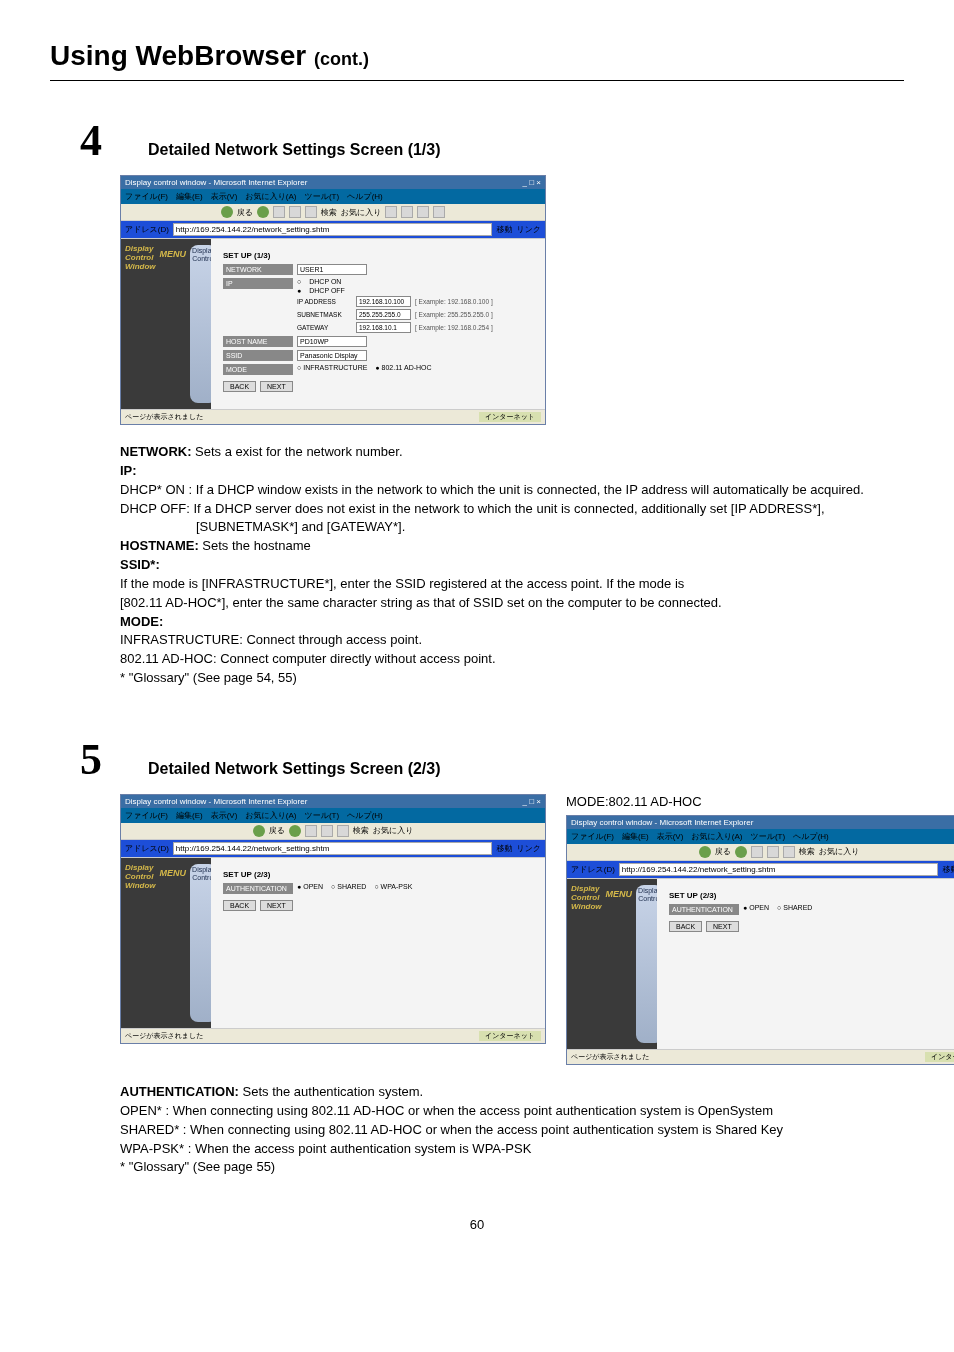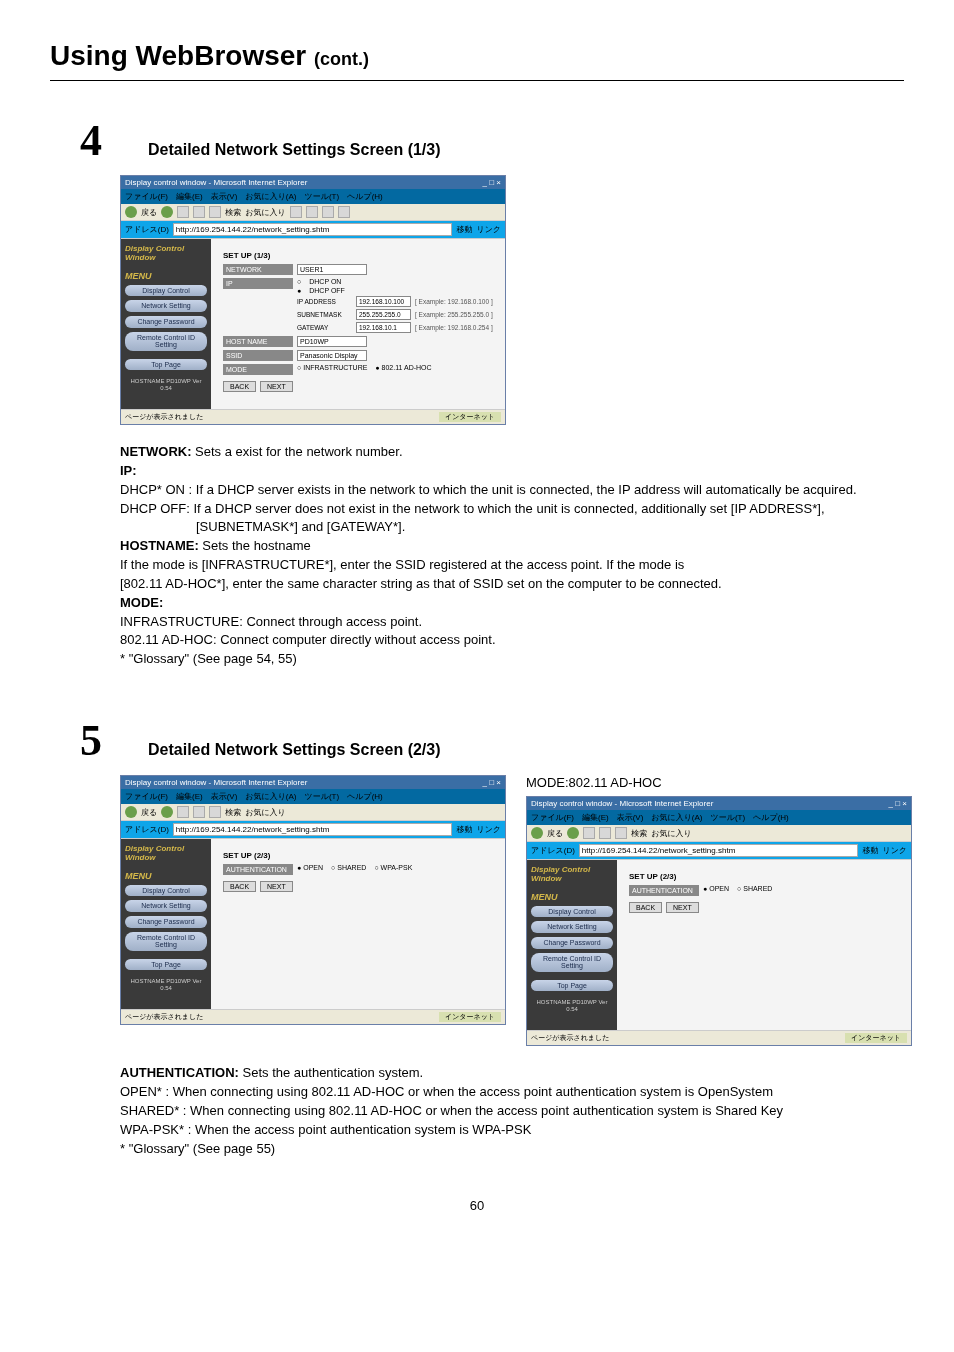--- a/index.html
+++ b/index.html
@@ -21,31 +21,31 @@
   }
   .page-title .cont { font-size: 18px; font-weight: bold; }
   .step-row { display: flex; margin-left: 30px; margin-bottom: 12px; align-items: baseline; }
   .step-num { font-size: 44px; font-weight: bold; font-family: "Times New Roman", serif; margin-right: 18px; line-height: 1; }
   .step-heading { font-size: 16px; font-weight: bold; margin-left: 28px; }
   .screenshot-wrap { margin-left: 70px; margin-bottom: 18px; }
   .screenshot-pair { display: flex; gap: 20px; margin-left: 70px; margin-bottom: 18px; }
   .pair-col { flex: 1; }
   .pair-label { font-size: 13px; margin-bottom: 6px; }
   
-  .ie-window { width: 386px; border: 1px solid #6a7fa8; font-size: 8px; background: #ece9d8; }
+  .ie-window { width: 426px; border: 1px solid #6a7fa8; font-size: 8px; background: #ece9d8; }
   .ie-title { background: linear-gradient(#3a6ea5,#3a6ea5); color:#fff; padding:2px 4px; font-size:8px; display:flex; justify-content:space-between;}
   .ie-menu { padding: 2px 4px; font-size:8px; background:#0369a1; }
-  .ie-toolbar { display:flex; align-items:center; gap:4px; padding:2px 4px; background:#ece9d8; border-bottom:1px solid #ccc;}
+  .ie-toolbar { display:flex; align-items:center; gap:4px; padding:2px 4px; background:#ece9d8; border-bottom:1px solid #ccc;justify-content:center;}
   .ie-toolbar .circle { width:12px;height:12px;border-radius:50%; display:inline-block; }
   .ie-toolbar .circle.green{ background:#6a9f4a; }
   .ie-toolbar .sq { width:12px;height:12px; background:#d8d8d8; display:inline-block; border:1px solid #aaa;}
-  .ie-addr { display:flex; gap:4px; padding:2px 4px; background:#0ea5e9; border-bottom:1px solid #ccc; font-size:8px; align-items:center;}
+  .ie-addr { display:flex; gap:4px; padding:2px 4px; background:#1d4ed8; border-bottom:1px solid #ccc; font-size:8px; align-items:center;}
   .ie-addr .addrbox { flex:1; background:#fff; border:1px solid #aaa; padding:1px 2px;}
   .ie-content { background:#fff; display:flex; min-height:170px; }
-  .ie-left { width:90px; background:#3a3a3a; color:#ddd; padding:6px 4px; display:flex; flex-direction:column; gap:4px;}
+  .ie-left { width:90px; background:#3a3a3a; color:#ddd; padding:6px 4px; display:flex; flex-direction:row; gap:4px;}
   .ie-left .hdr { color:#d4b84a; font-style:italic; font-size:8px; font-weight:bold; line-height:1.1;}
   .ie-left .menu-lbl { color:#d4b84a; font-size:9px; font-weight:bold; margin-top:4px; font-style:italic;}
   .ie-left .side-btn { background:linear-gradient(#c8d4e8,#a0b0c8); border-radius:8px; color:#1a2a4a; text-align:center; font-size:7px; padding:2px 2px; line-height:1.1; cursor:pointer;}
   .ie-left .top-link { background:linear-gradient(#c8d4e8,#a0b0c8); border-radius:8px;color:#1a2a4a; text-align:center; font-size:7px; padding:2px 4px; margin-top:4px;cursor:pointer;}
   .ie-left .host { font-size:6px; color:#ccc; text-align:center; margin-top:4px; line-height:1.2;}
   .ie-right { flex:1; background:#f4f4f4; padding:12px; }
   .setup-lbl { font-size:8px; font-weight:bold; margin-bottom:4px;}
   .form-row { display:flex; align-items:flex-start; gap:4px; margin-bottom:3px; font-size:7px;}
   .form-row .lbl { width:70px; background:#888; color:#fff; padding:2px 3px; font-size:7px;}
   .form-row .wide { flex:1; display:flex; flex-direction:column; gap:2px;}
@@ -173,23 +173,24 @@
     <div class="ie-status">
       <span>ページが表示されました</span>
       <span class="zone">インターネット</span>
     </div>
   </div>
 </div>
 
 <div class="desc">
   <p><span class="term">NETWORK:</span><span>  Sets a exist for the network number.</span></p>
   <p><span class="term">IP:</span></p>
-  <p class="indent1 hang">DHCP* ON : If a DHCP server exists in the network to which the unit is connected, the IP address will automatically be acquired.</p>
+  <p class="indent1 hang">DHCP* ON : If a DHCP window exists in the network to which the unit is connected, the IP address will automatically be acquired.</p>
   <p class="indent1 hang">DHCP OFF: If a DHCP server does not exist in the network to which the unit is connected, additionally set [IP ADDRESS*], [SUBNETMASK*] and [GATEWAY*].</p>
   <p><span class="term">HOSTNAME:</span><span> Sets the hostname</span></p>
+  <p><span class="term">SSID*:</span></p>
   <p class="indent1">If the mode is [INFRASTRUCTURE*], enter the SSID registered at the access point. If the mode is</p>
   <p class="indent1">[802.11 AD-HOC*], enter the same character string as that of SSID set on the computer to be connected.</p>
   <p><span class="term">MODE:</span></p>
   <p class="mode-line">INFRASTRUCTURE: Connect through access point.</p>
   <p class="mode-line">802.11 AD-HOC: Connect computer directly without access point.</p>
   <p class="foot">* "Glossary" (See page 54, 55)</p>
 </div>
 
 <div class="spacer"></div>
 

